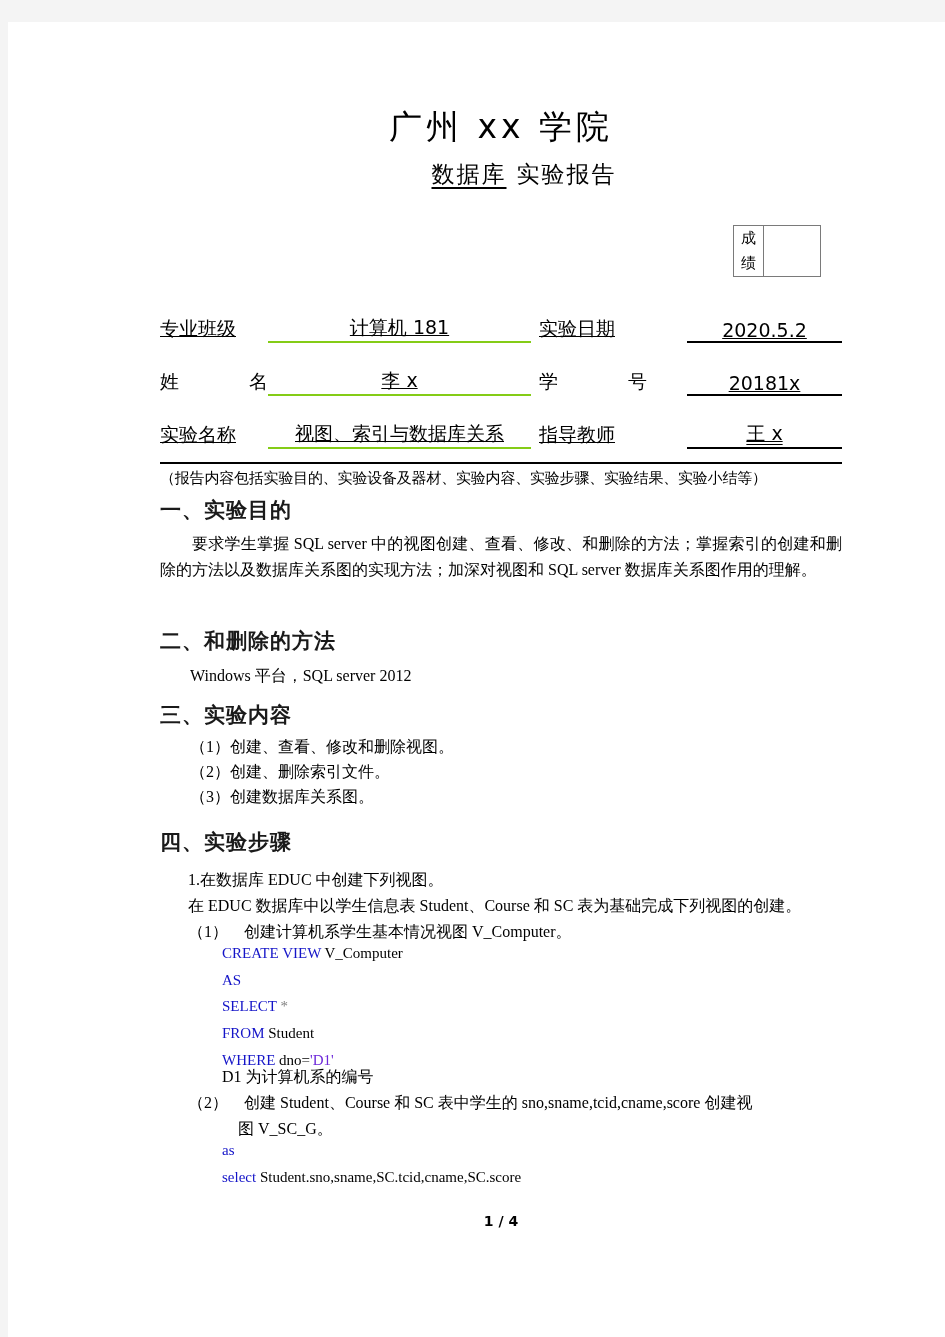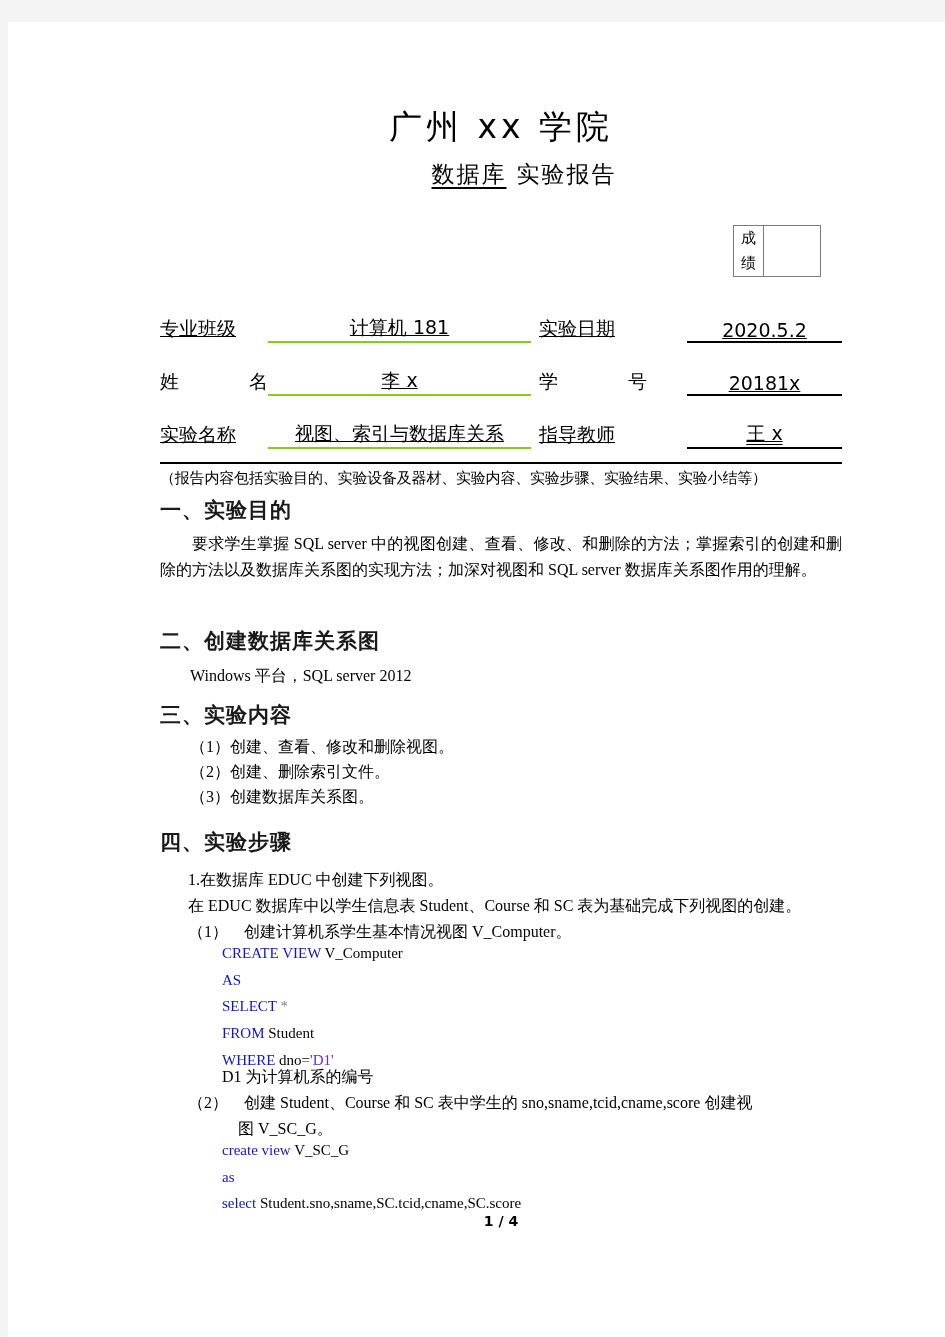--- a/index.html
+++ b/index.html
@@ -264,21 +264,21 @@
     <div class="note">（报告内容包括实验目的、实验设备及器材、实验内容、实验步骤、实验结果、实验小结等）</div>
 
     <div class="blk" id="b-sec1">
       <div class="sec-h">一、实验目的</div>
     </div>
     <div class="blk" id="b-p1">
       <div class="para indent">要求学生掌握 SQL server 中的视图创建、查看、修改、和删除的方法；掌握索引的创建和删除的方法以及数据库关系图的实现方法；加深对视图和 SQL server 数据库关系图作用的理解。</div>
     </div>
 
     <div class="blk" id="b-sec2">
-      <div class="sec-h">二、创建数据库关系图</div>
+      <div class="sec-h">二、和删除的方法</div>
     </div>
     <div class="blk" id="b-p2">
       <div class="para" style="padding-left:30px">Windows 平台，SQL server 2012</div>
     </div>
 
     <div class="blk" id="b-sec3">
       <div class="sec-h">三、实验内容</div>
     </div>
     <div class="blk" id="b-list3">
       <div class="sub-item">（1）创建、查看、修改和删除视图。</div>
@@ -306,21 +306,20 @@
     <div class="blk" id="b-d1">
       <div class="para" style="padding-left:62px">D1 为计算机系的编号</div>
     </div>
 
     <div class="blk" id="b-step2">
       <div class="step">（2）　创建 Student、Course 和 SC 表中学生的 sno,sname,tcid,cname,score 创建视</div>
       <div class="step-wrap step">图 V_SC_G。</div>
     </div>
 
     <div class="blk" id="b-code2">
-      <div class="code"><span class="kw">create view</span><span> V_SC_G</span></div>
       <div class="code"><span class="kw">as</span><span></span></div>
       <div class="code"><span class="kw">select</span><span> Student.sno,sname,SC.tcid,cname,SC.score</span></div>
     </div>
 
     <div class="footer">1 / 4</div>
 
   </div>
 </div>
 
 </body></html>

